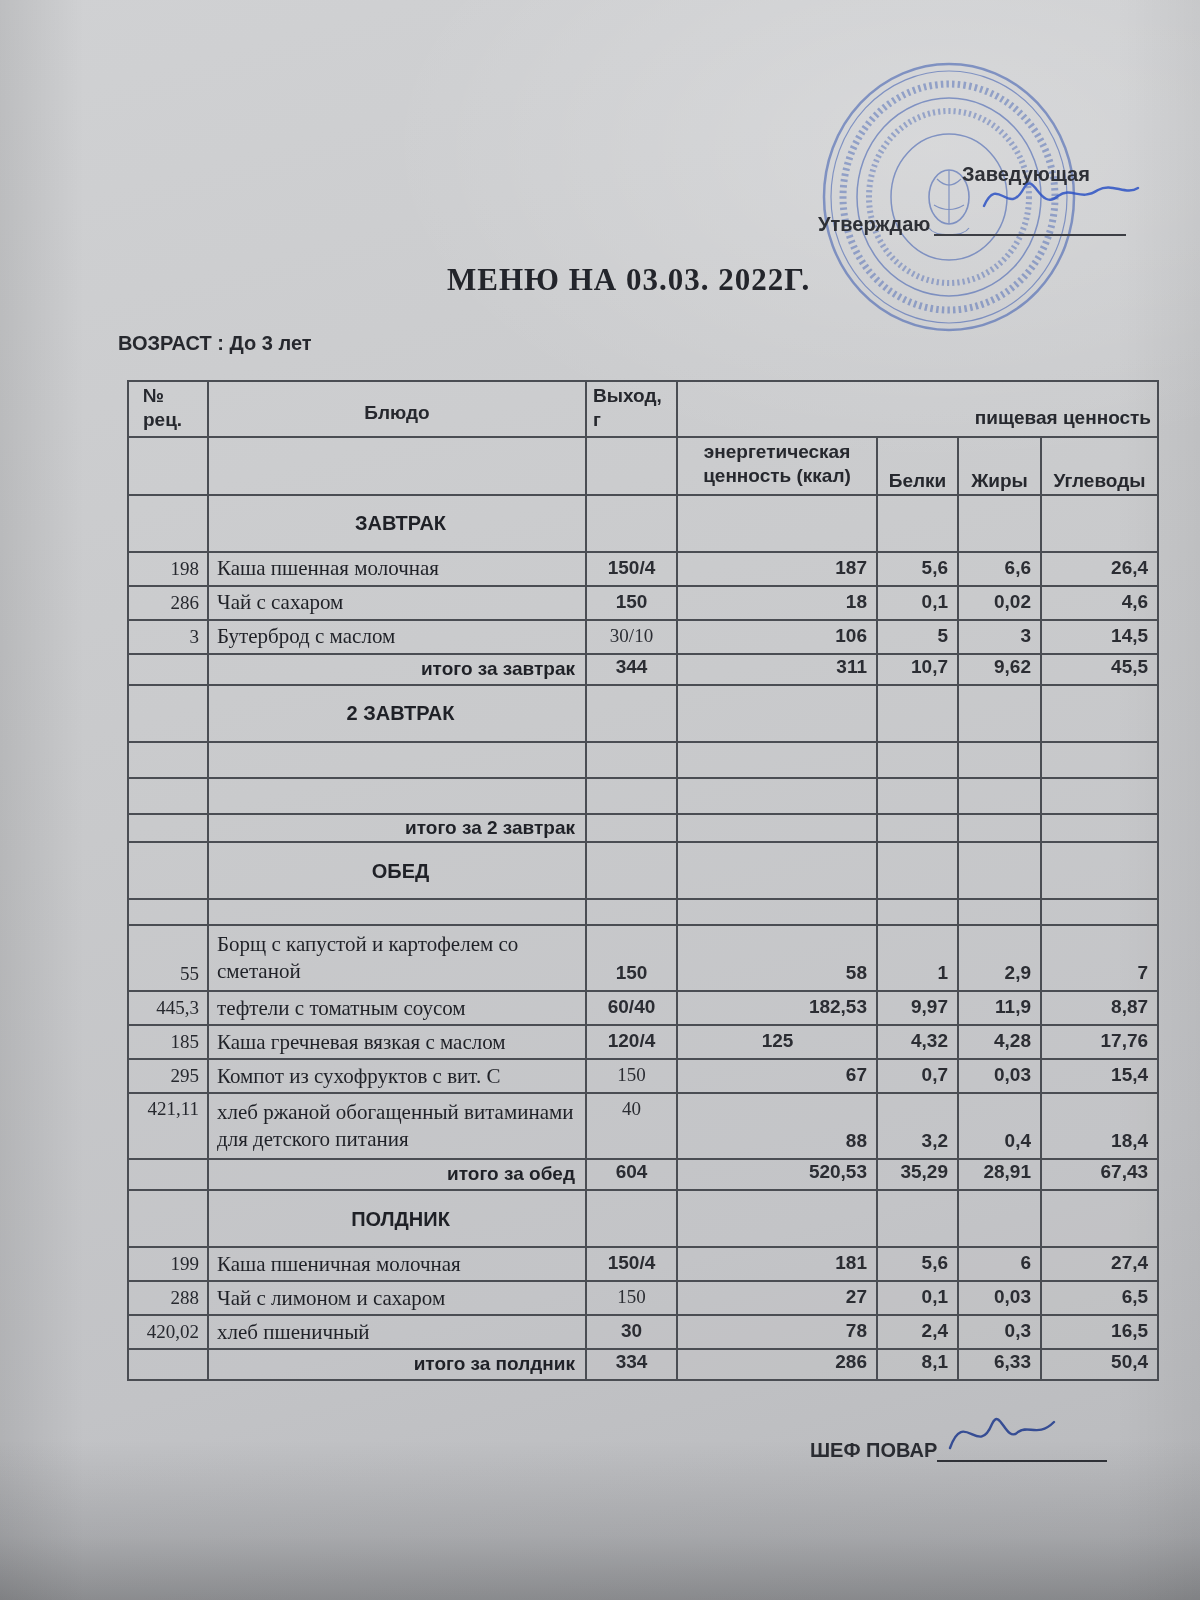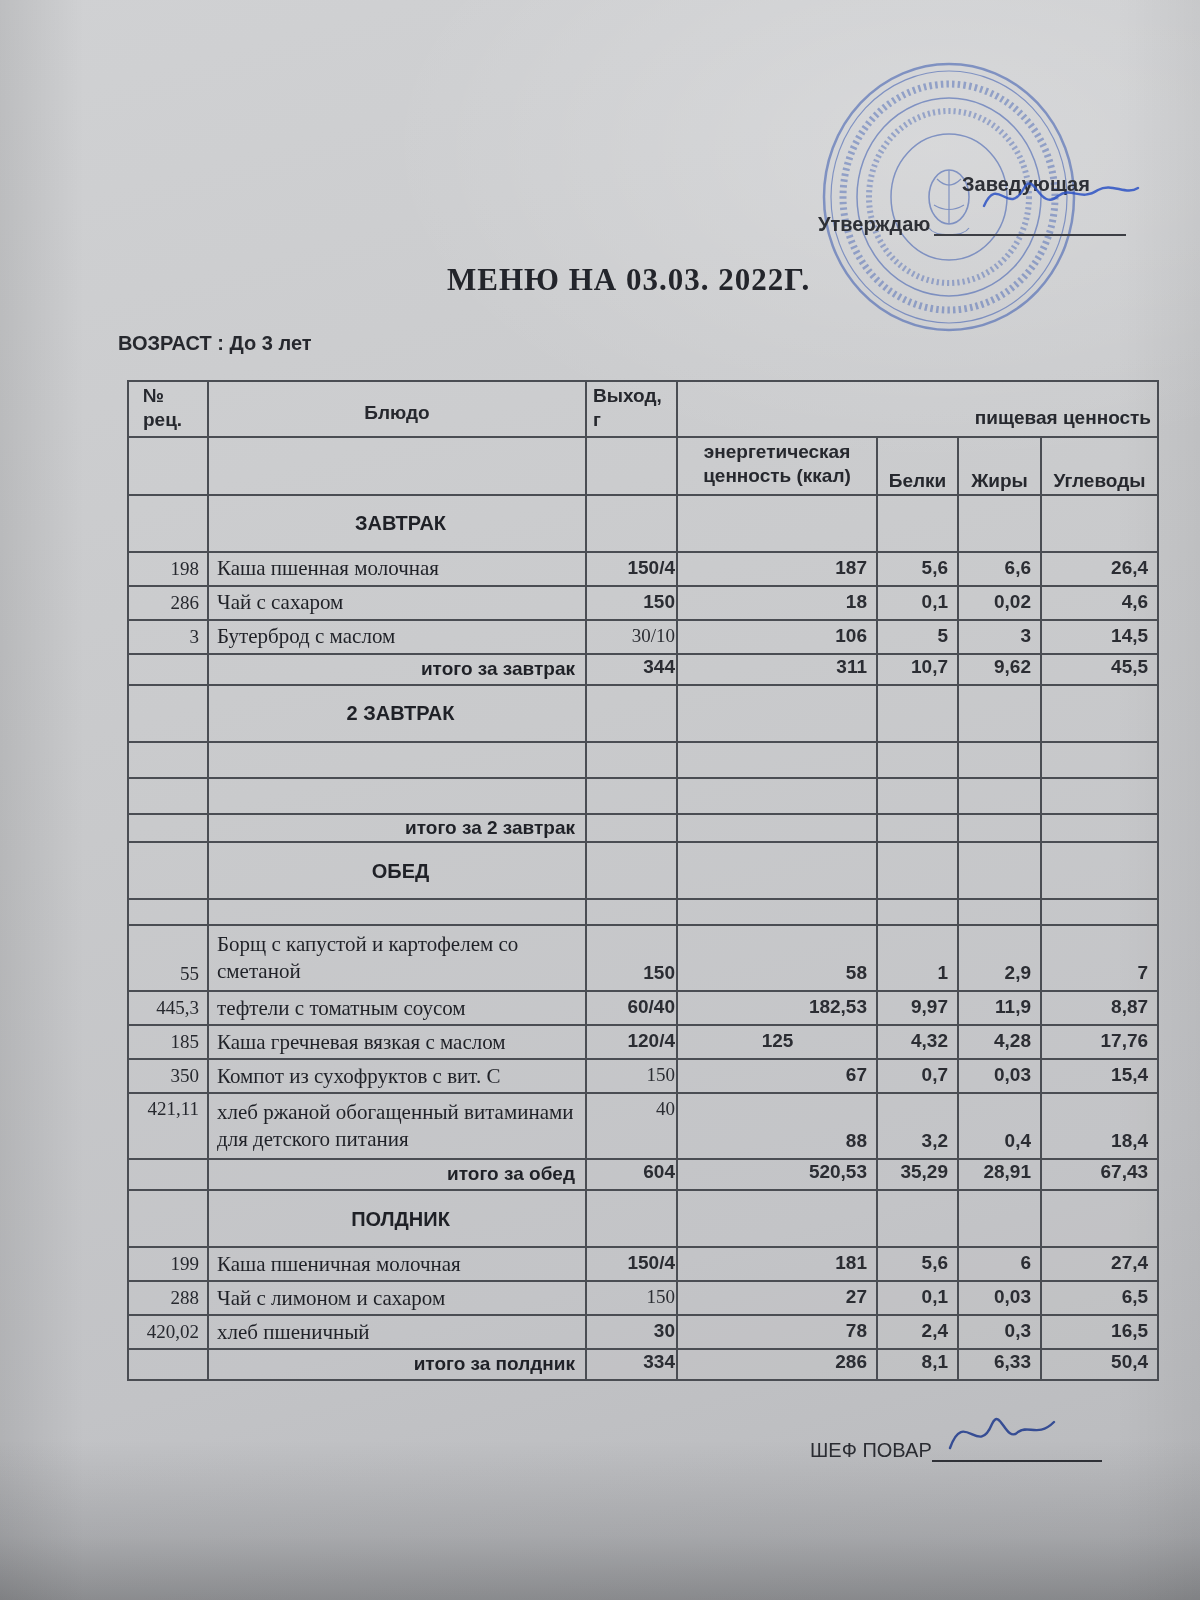--- a/index.html
+++ b/index.html
@@ -11,21 +11,21 @@
     overflow:hidden;
     color:#2b2d33;
     font-family:"Liberation Sans",sans-serif;
     background:
       radial-gradient(ellipse 900px 520px at 78% 9%, rgba(255,255,255,0.22), rgba(255,255,255,0) 62%),
       linear-gradient(180deg, rgba(0,0,0,0) 90%, rgba(50,52,56,0.16) 96%, rgba(30,32,35,0.32) 100%),
       linear-gradient(90deg, rgba(0,0,0,0.09), rgba(0,0,0,0) 7%, rgba(0,0,0,0) 93%, rgba(0,0,0,0.05) 100%),
       linear-gradient(165deg, #d0d1d3 0%, #c8c9cb 45%, #c2c3c6 75%, #b8b9bc 100%);
   }
   
-  .head-label{position:absolute;left:962px;top:173px;font-size:20px;font-weight:600;color:#2e3036;}
+  .head-label{position:absolute;left:962px;top:163px;font-size:20px;font-weight:600;color:#2e3036;}
   .approve{position:absolute;left:818px;top:212px;font-size:20px;font-weight:600;color:#2e3036;display:flex;align-items:flex-end;}
   .approve .u-line{display:inline-block;width:192px;border-bottom:2px solid #3c3e44;height:22px;margin-left:4px;}
   .title{position:absolute;left:447px;top:262px;font-family:"Liberation Serif",serif;font-weight:bold;font-size:31px;letter-spacing:1px;color:#23252b;}
   .age{position:absolute;left:118px;top:332px;font-size:20px;font-weight:bold;color:#26282e;}
 
   .stamp{position:absolute;left:818px;top:58px;}
   .head-sig{position:absolute;left:980px;top:166px;}
   .chef-sig{position:absolute;left:944px;top:1402px;}
 
   
@@ -49,27 +49,27 @@
   tr.row-dish.tall{height:66px;}
   tr.row-empty{height:36px;}
   tr.row-empty.short{height:26px;}
   tr.row-total{height:24px;}
 
   td{font-size:19px;}
   .c-num{font-family:"Liberation Serif",serif;font-size:19px;text-align:right;padding-right:8px;vertical-align:bottom;padding-bottom:5px;color:#26282e;}
   .c-dish{font-family:"Liberation Serif",serif;font-size:21px;text-align:left;padding-left:8px;vertical-align:middle;line-height:1.3;color:#1f2127;}
   .row-section .c-dish{font-family:"Liberation Sans",sans-serif;font-weight:bold;font-size:20px;text-align:center;}
   .row-total .c-dish{font-family:"Liberation Sans",sans-serif;font-weight:bold;font-size:19px;text-align:right;padding-right:10px;}
-  .c-out{text-align:right;font-weight:bold;vertical-align:bottom;padding-bottom:6px;}
+  .c-out{text-align:center;font-weight:bold;vertical-align:bottom;padding-bottom:6px;}
   .c-energy,.c-prot,.c-fat,.c-carb{text-align:right;padding-right:9px;font-weight:bold;vertical-align:bottom;padding-bottom:6px;}
   td.light{font-weight:normal;font-family:"Liberation Serif",serif;font-size:19px;}
   td.v-top{vertical-align:top;padding-top:4px;}
   td.a-center{text-align:center;padding-right:0;}
 
-  .chef{position:absolute;left:810px;top:1438px;font-size:20px;font-weight:normal;color:#2a2c32;display:flex;align-items:flex-end;}
+  .chef{position:absolute;left:810px;top:1438px;font-size:20px;font-weight:bold;color:#2a2c32;display:flex;align-items:flex-end;}
   .chef .u-line{display:inline-block;width:170px;border-bottom:2px solid #2f3137;height:22px;}
 </style>
 </head>
 <body>
 
 <div class="page">
 
   <svg class="stamp" width="262" height="278" viewBox="0 0 262 278">
     <g fill="none" stroke="#3a5ab0" opacity="0.55">
       <ellipse cx="131" cy="139" rx="125" ry="133" stroke-width="2.5"></ellipse>
@@ -250,21 +250,21 @@
           <tr class="row-dish">
             <td class="c-num">185</td>
             <td class="c-dish">Каша гречневая вязкая с маслом</td>
             <td class="c-out">120/4</td>
             <td class="c-energy a-center">125</td>
             <td class="c-prot">4,32</td>
             <td class="c-fat">4,28</td>
             <td class="c-carb">17,76</td>
           </tr>
           <tr class="row-dish">
-            <td class="c-num">350</td>
+            <td class="c-num">295</td>
             <td class="c-dish">Компот из сухофруктов с вит. С</td>
             <td class="c-out light v-top">150</td>
             <td class="c-energy">67</td>
             <td class="c-prot">0,7</td>
             <td class="c-fat">0,03</td>
             <td class="c-carb">15,4</td>
           </tr>
           <tr class="row-dish tall">
             <td class="c-num v-top">421,11</td>
             <td class="c-dish">хлеб ржаной обогащенный витаминами для детского питания</td>

